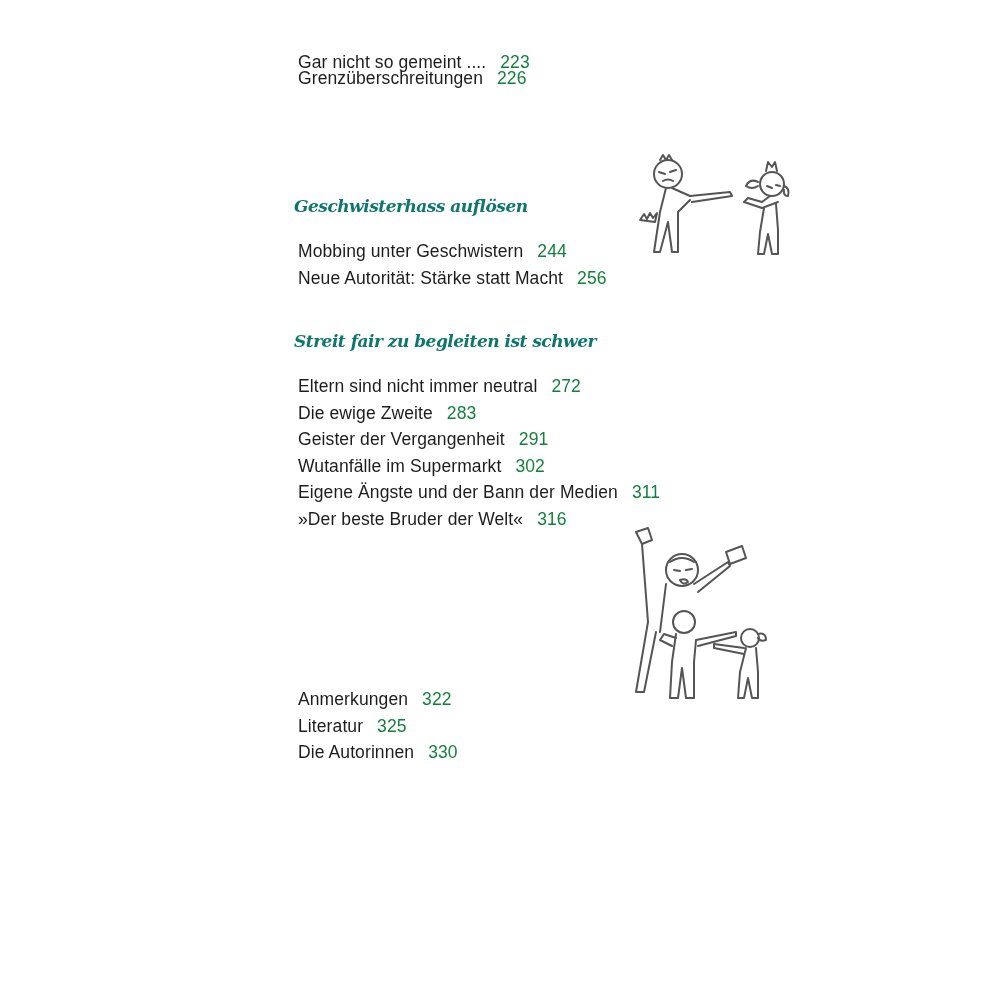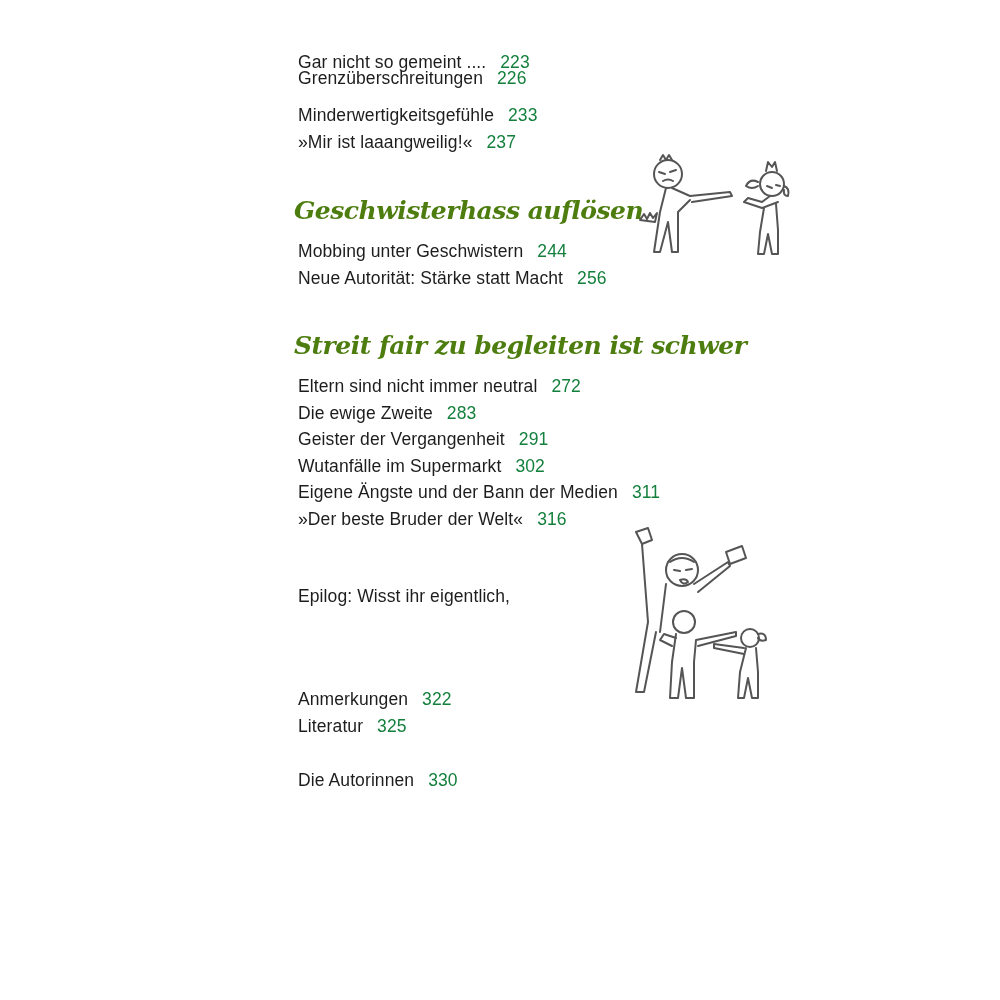--- a/index.html
+++ b/index.html
@@ -33,48 +33,42 @@
       color: #15803d;
       font-weight: normal;
       margin-left: 14px;
     }
     .heading {
       position: absolute;
       left: 294px;
       font-family: "DejaVu Serif", serif;
       font-style: italic;
       font-weight: bold;
-      font-size: 25px;
-      color: #4d7c0f;
+      font-size: 17px;
+      color: #0f766e;
       white-space: nowrap;
       letter-spacing: -0.5px;
     }
     .illus {
       position: absolute;
     }
     .illus svg {
       display: block;
     }
   </style>
 </head>
 <body>
 
 <div class="page">
 
   <div class="entry" style="top:49px;">
     <span>Gar nicht so gemeint ....</span><span class="num">223</span>
   </div>
   <div class="entry" style="top:65px;">
     <span>Grenzüberschreitungen</span><span class="num">226</span>
-  </div>
-  <div class="entry" style="top:102px;">
-    <span>Minderwertigkeitsgefühle</span><span class="num">233</span>
-  </div>
-  <div class="entry" style="top:128.5px;">
-    <span>»Mir ist laaangweilig!«</span><span class="num">237</span>
   </div>
 
   <div class="heading" style="top:196px;">Geschwisterhass auflösen</div>
   <div class="entry" style="top:238px;">
     <span>Mobbing unter Geschwistern</span><span class="num">244</span>
   </div>
   <div class="entry" style="top:264.5px;">
     <span>Neue Autorität: Stärke statt Macht</span><span class="num">256</span>
   </div>
 
@@ -92,30 +86,29 @@
     <span>Wutanfälle im Supermarkt</span><span class="num">302</span>
   </div>
   <div class="entry" style="top:479px;">
     <span>Eigene Ängste und der Bann der Medien</span><span class="num">311</span>
   </div>
   <div class="entry" style="top:505.5px;">
     <span>»Der beste Bruder der Welt«</span><span class="num">316</span>
   </div>
 
   <div class="entry" style="top:585px; line-height:22px;">
-    <div>Epilog: Wisst ihr eigentlich,</div>
   </div>
 
   <div class="entry" style="top:686px;">
     <span>Anmerkungen</span><span class="num">322</span>
   </div>
   <div class="entry" style="top:712.5px;">
     <span>Literatur</span><span class="num">325</span>
   </div>
-  <div class="entry" style="top:739px;margin-top:28px;">
+  <div class="entry" style="top:739px;">
     <span>Die Autorinnen</span><span class="num">330</span>
   </div>
 
   <div class="illus" style="left:630px; top:152px;">
     <svg width="180" height="110" viewBox="0 0 180 110" fill="none" stroke="#555555" stroke-width="2" stroke-linecap="round" stroke-linejoin="round">
 
       <circle cx="38" cy="22" r="14"></circle>
       <path d="M30 8 l3 -5 l3 5 l3 -5 l3 5"></path>
       <path d="M29 20 l6 2 M40 20 l6 -2 M33 29 q5 -3 10 0"></path>
 

